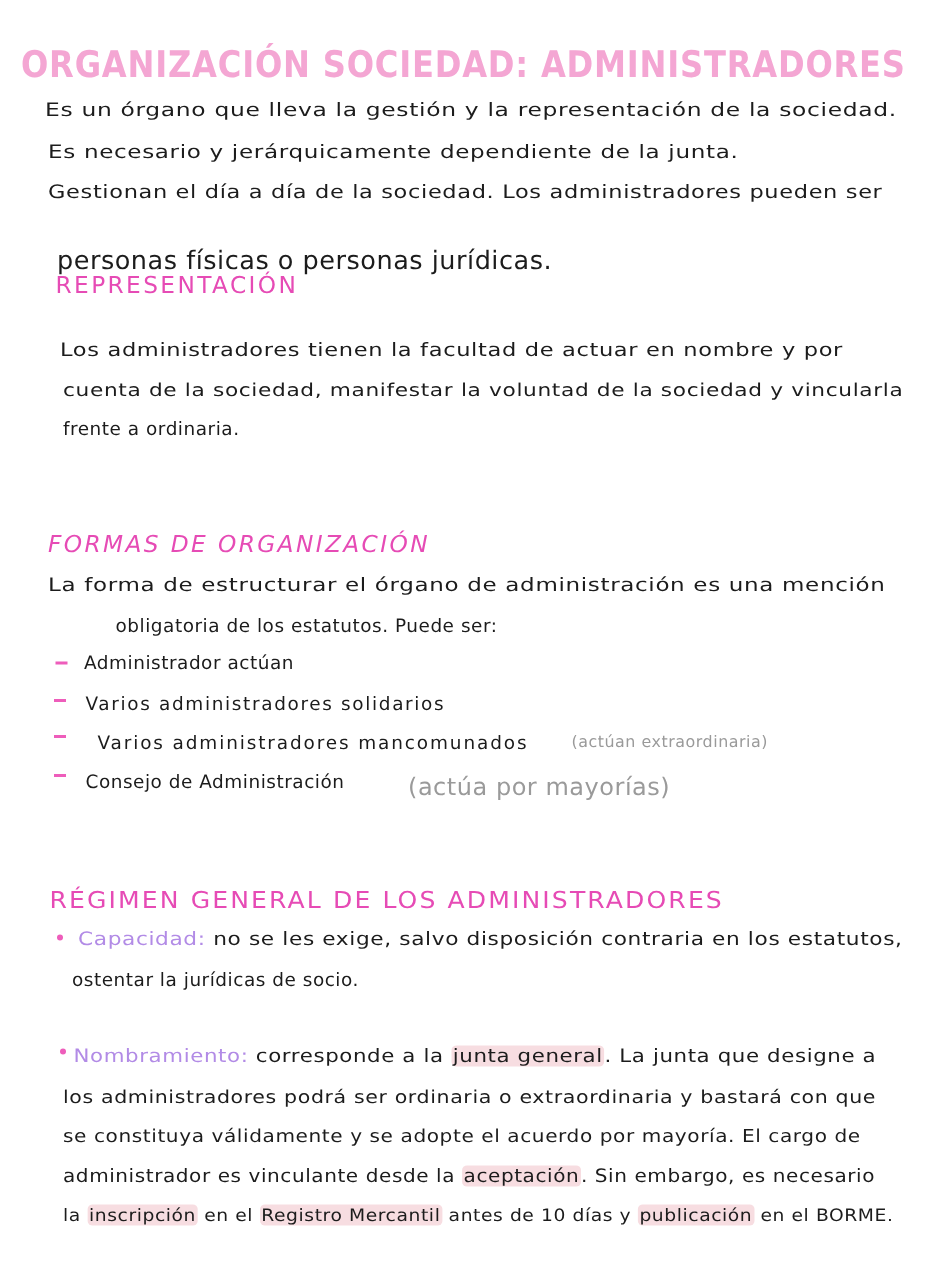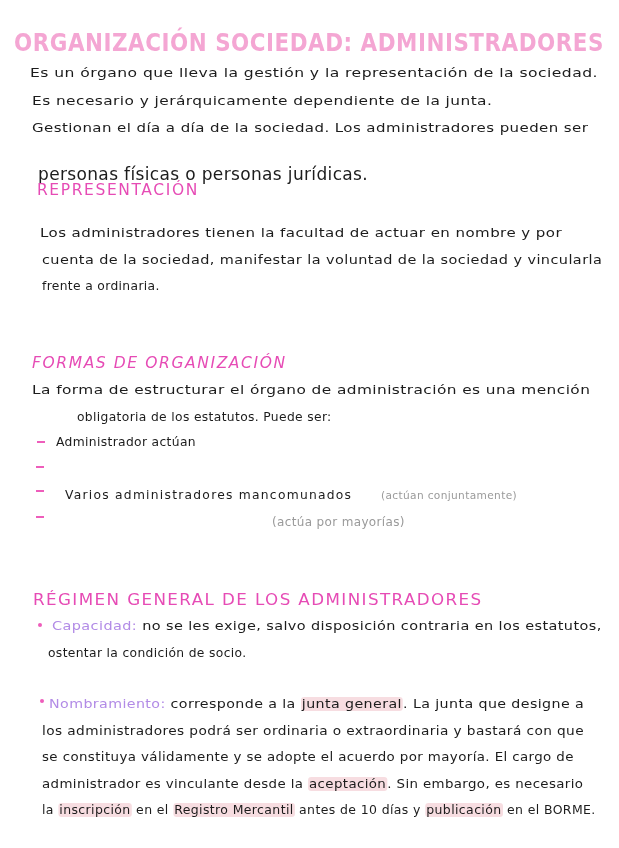--- a/index.html
+++ b/index.html
@@ -52,36 +52,38 @@
   <div class="line" style="left:42px; top:279px;">frente a ordinaria.</div>
 
   <div class="heading" style="left:32px; top:354px;font-style:italic;">FORMAS DE ORGANIZACIÓN</div>
   <div class="line" style="left: 32px; top: 383px; transform: scaleX(1.248);">La forma de estructurar el órgano de administración es una mención</div>
   <div class="line" style="left:32px; top:410px;margin-left:45px;">obligatoria de los estatutos. Puede ser:</div>
 
   <div class="dash" style="left:37px; top:441px;"></div>
   <div class="line" style="left:56px; top:435px;">Administrador actúan</div>
 
   <div class="dash" style="left:36px; top:466px;"></div>
+  <div class="line" style="left:57px; top:462px; letter-spacing:1.1px;">Varios administradores solidarios</div>
 
   <div class="dash" style="left:36px; top:490px;"></div>
   <div class="line" style="left:65px; top:488px; letter-spacing:1.25px;">Varios administradores mancomunados</div>
-  <div class="line muted" style="left:381px; top:489px; font-size:10.6px;">(actúan conjuntamente)</div>
+  <div class="line muted" style="left:381px; top:489px; font-size:10.6px;">(actúan extraordinaria)</div>
 
   <div class="dash" style="left:36px; top:516px;"></div>
-  <div class="line muted" style="left:272px; top:515px; font-size:12px;">(actúa por mayorías)</div>
+  <div class="line" style="left:57px; top:514px;">Consejo de Administración</div>
+  <div class="line muted" style="left:272px; top:515px; font-size:16px;">(actúa por mayorías)</div>
 
   <div class="heading" style="left: 33px; top: 591px; letter-spacing: 1.3px; transform: scaleX(1.079);">RÉGIMEN GENERAL DE LOS ADMINISTRADORES</div>
 
   <div class="dot" style="left:38px; top:623px;"></div>
   <div class="line" style="left: 52px; top: 619px; transform: scaleX(1.175);">
     <span class="lilac">Capacidad:</span>
     <span>no se les exige, salvo disposición contraria en los estatutos,</span>
   </div>
-  <div class="line" style="left:48px; top:646px;">ostentar la condición de socio.</div>
+  <div class="line" style="left:48px; top:646px;">ostentar la jurídicas de socio.</div>
 
   <div class="dot" style="left:40px; top:699px;"></div>
   <div class="line" style="left: 49px; top: 697px; transform: scaleX(1.156);">
     <span class="lilac">Nombramiento:</span>
     <span>corresponde a la</span>
     <span class="hl">junta general</span><span>. La junta que designe a</span>
   </div>
   <div class="line" style="left: 42px; top: 724px; font-size: 11.8px; transform: scaleX(1.161);">los administradores podrá ser ordinaria o extraordinaria y bastará con que</div>
   <div class="line" style="left: 42px; top: 750px; font-size: 11.9px; transform: scaleX(1.125);">se constituya válidamente y se adopte el acuerdo por mayoría. El cargo de</div>
   <div class="line" style="left: 42px; top: 777px; transform: scaleX(1.086);">

